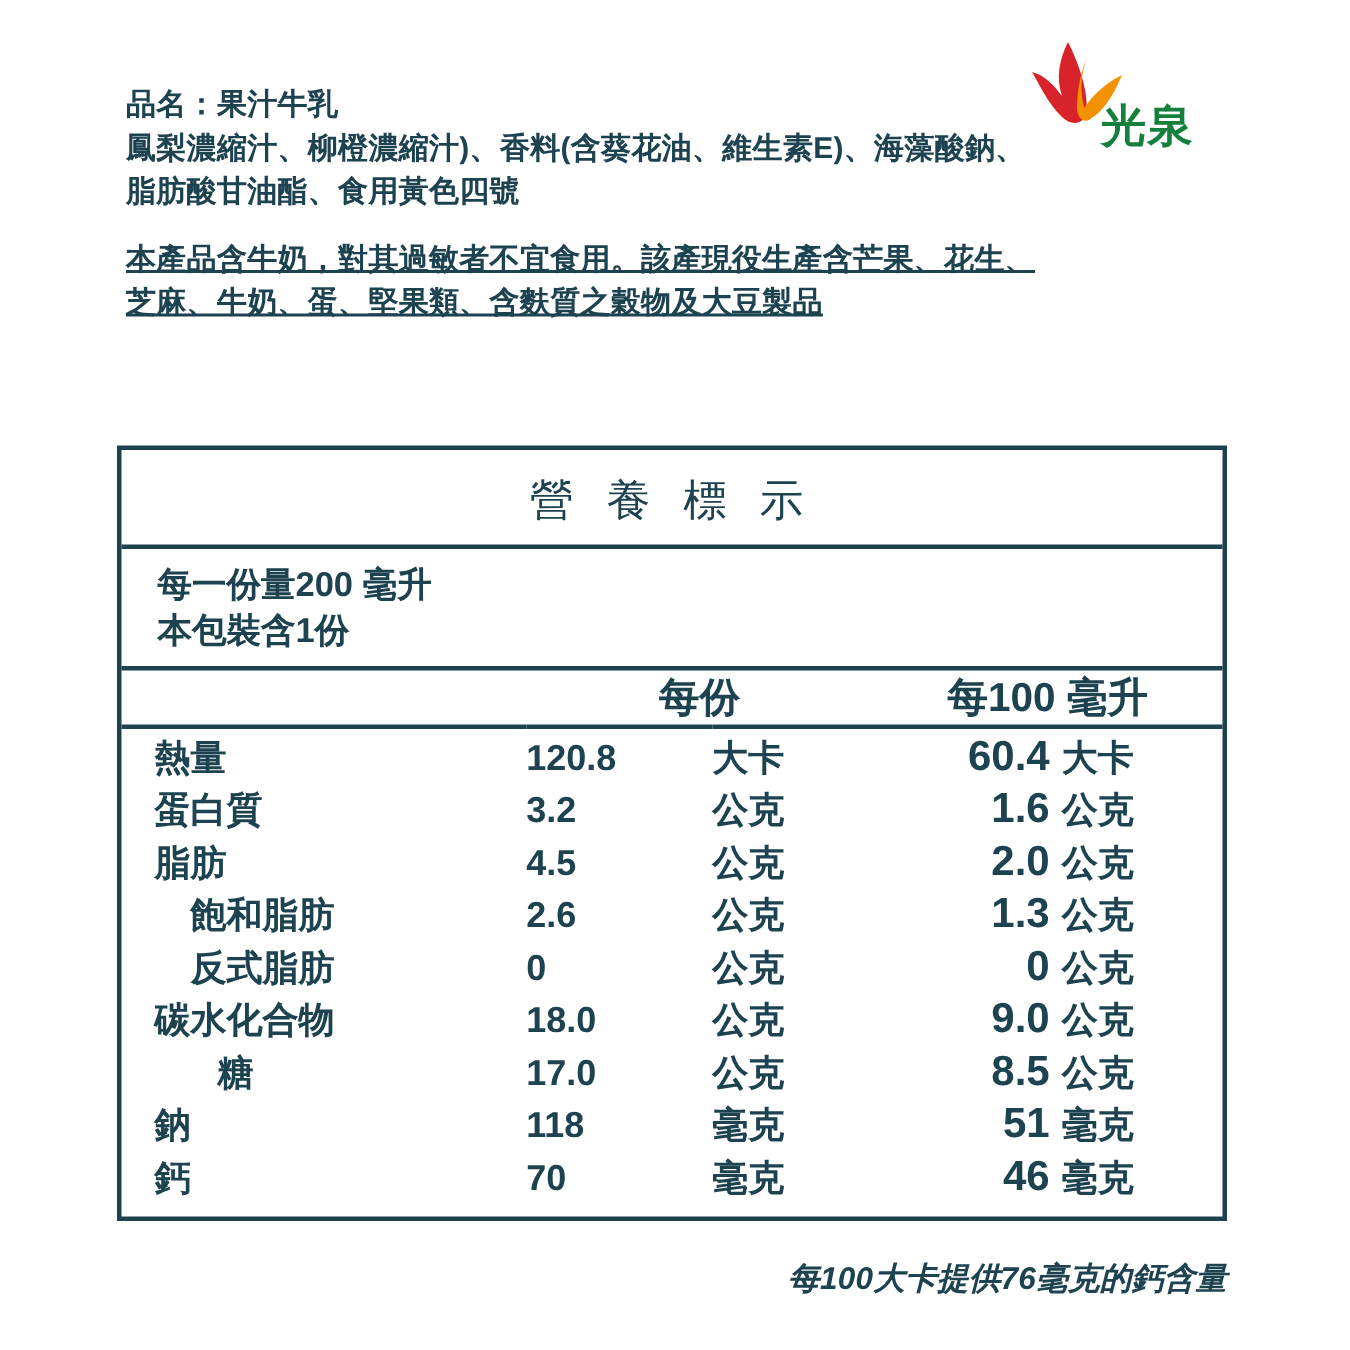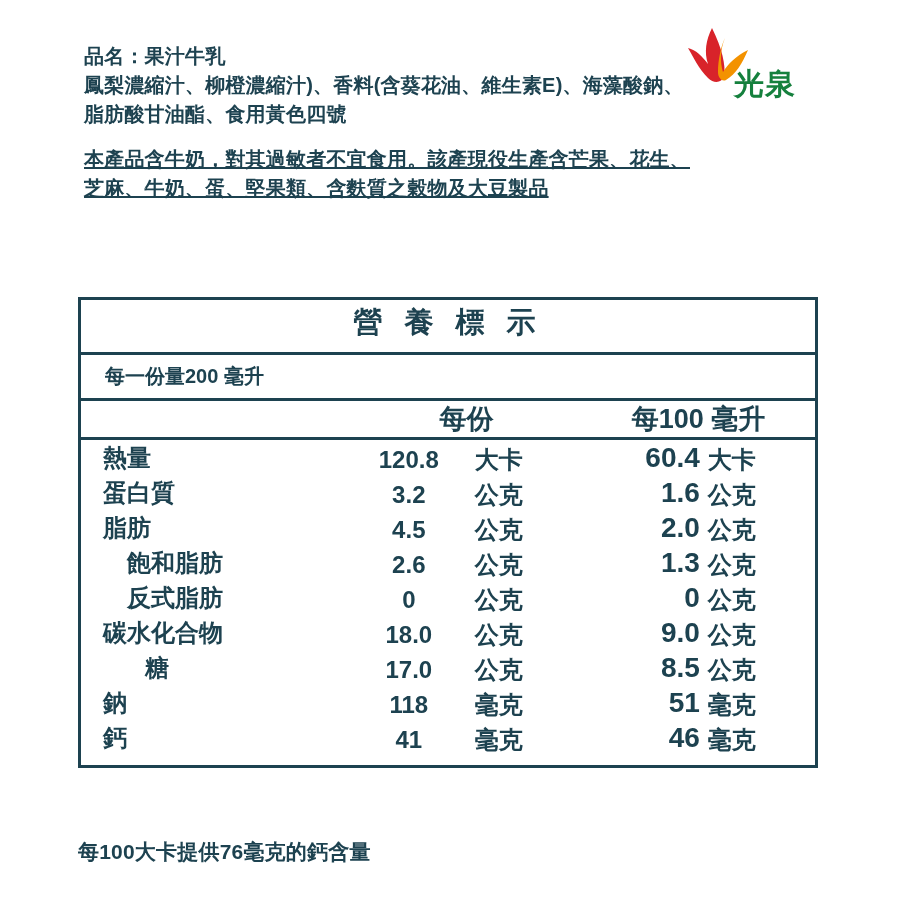--- a/index.html
+++ b/index.html
@@ -44,21 +44,21 @@
     font-weight: bold;
     color: #15803d;
     letter-spacing: 1px;
     white-space: nowrap;
   }
 
   
   .info {
     position: absolute;
     left: 84px;
-    top: 42px;
+    top: 56px;
     width: 740px;
     font-size: 20px;
     font-weight: bold;
     line-height: 1.45;
     letter-spacing: 0.2px;
   }
   .info .line {
     white-space: pre-wrap;
   }
   .warning {
@@ -71,29 +71,29 @@
     position: absolute;
     left: 78px;
     top: 297px;
     width: 740px;
     border: 3px solid #1d4250;
     box-sizing: border-box;
   }
   .nutri-title {
     text-align: center;
     font-size: 29px;
-    font-weight: bold;
+    font-weight: normal;
     letter-spacing: 7px;
-    padding: 3px 0 9px 0;
+    padding: 14px 0 9px 0;
     border-bottom: 3px solid #1d4250;
   }
   .serving {
     padding: 8px 0 8px 24px;
     border-bottom: 3px solid #1d4250;
-    font-size: 20px;
+    font-size: 23px;
     font-weight: bold;
     line-height: 1.35;
   }
   .serving div { white-space: pre; }
 
   table.vals {
     width: 100%;
     border-collapse: collapse;
     font-weight: bold;
   }
@@ -103,41 +103,42 @@
   }
   .hdr-row th {
     font-size: 27px;
     font-weight: bold;
     text-align: center;
     padding: 5px 0 6px 0;
     border-bottom: 3px solid #1d4250;
   }
   .hdr-row th.blank { border-bottom: 3px solid #1d4250; }
 
-  .c-name  { width: 212px; text-align: left; padding-left: 22px !important; font-size: 24px; font-family: Liberation Mono, monospace; }
-  .c-num1  { width: 118px; text-align: center; font-size: 24px; padding-right: 8px !important; }
+  .c-name  { width: 212px; text-align: left; padding-left: 22px !important; font-size: 24px; }
+  .c-num1  { width: 118px; text-align: left; font-size: 24px; padding-right: 8px !important; }
   .c-unit1 { width: 110px; text-align: left;  font-size: 24px; }
   .c-num2  { width: 120px; text-align: right; font-size: 28px; padding-right: 8px !important; }
   .c-unit2 { width: 110px; text-align: left;  font-size: 24px; }
 
   tr.item td { padding-top: 1px; padding-bottom: 1px; line-height: 1.18; }
   td.indent1 { padding-left: 46px !important; }
   td.indent2 { padding-left: 64px !important; }
 
   .tbl-pad-bottom { height: 10px; }
 
   .footnote {
     position: absolute;
     left: 78px;
     top: 838px;
     width: 740px;
-    text-align: left;
+    text-align: right;
     font-size: 21px;
     font-weight: bold;
     letter-spacing: 0.2px;
+    font-style: italic;
   }
 </style>
 </head>
 <body>
 
 <div class="page">
 
   <div class="logo">
     <svg class="logo-mark" viewBox="0 0 74 58">
       <path d="M30 2 C24 14, 22 26, 26 38 C20 30, 14 24, 6 22 C12 32, 16 42, 26 52 C32 58, 40 57, 42 50 C44 40, 40 22, 30 2 Z" fill="#d8232a"></path>
@@ -154,20 +155,21 @@
       <div class="line">本產品含牛奶，對其過敏者不宜食用。該產現役生產含芒果、花生、</div>
       <div class="line">芝麻、牛奶、蛋、堅果類、含麩質之穀物及大豆製品</div>
     </div>
   </div>
 
   <div class="nutri">
     <div class="nutri-title">營 養 標 示</div>
 
     <div class="serving">
       <div>每一份量200 毫升</div>
+      <div>本包裝含1份</div>
     </div>
 
     <table class="vals">
       <thead>
         <tr class="hdr-row">
           <th class="blank c-name"></th>
           <th colspan="2">每份</th>
           <th colspan="2">每100 毫升</th>
         </tr>
       </thead>
@@ -223,21 +225,21 @@
           </tr>
           <tr class="item">
             <td class="c-name">鈉</td>
             <td class="c-num1">118</td>
             <td class="c-unit1">毫克</td>
             <td class="c-num2">51</td>
             <td class="c-unit2">毫克</td>
           </tr>
           <tr class="item">
             <td class="c-name">鈣</td>
-            <td class="c-num1">41</td>
+            <td class="c-num1">70</td>
             <td class="c-unit1">毫克</td>
             <td class="c-num2">46</td>
             <td class="c-unit2">毫克</td>
           </tr>
           <tr>
             <td colspan="5" class="tbl-pad-bottom"></td>
           </tr>
         </tbody>
     </table>
   </div>

